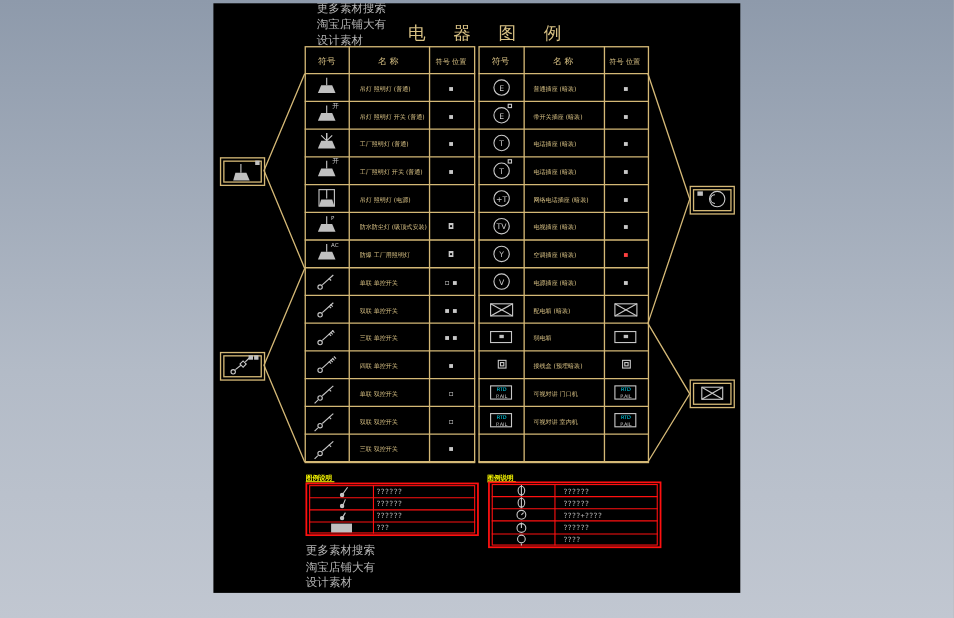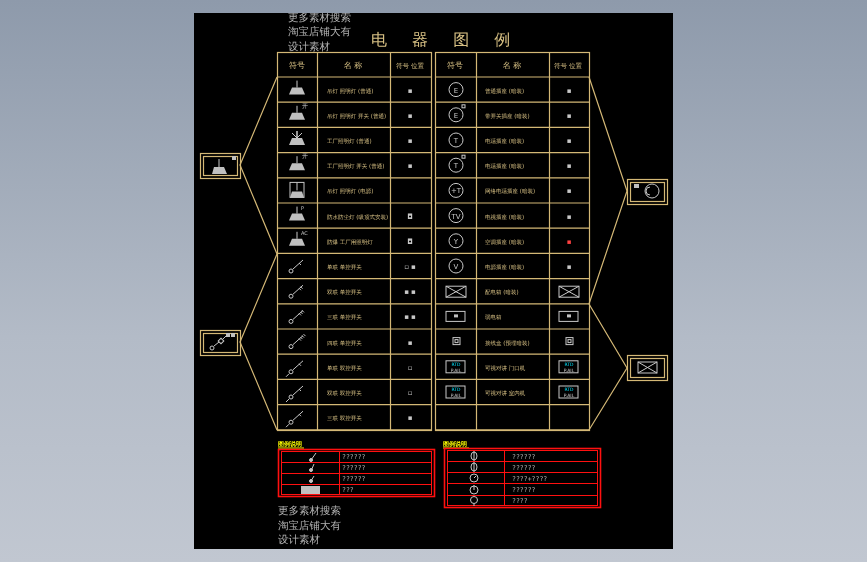--- a/index.html
+++ b/index.html
@@ -1,20 +1,20 @@
 <!DOCTYPE html>
 <html><head>
 <meta charset="utf-8">
 <style>
   html,body{margin:0;padding:0;}
   body{width:867px;height:562px;overflow:hidden;position:relative;
     background:linear-gradient(to bottom,#8e9aab 0%,#b3bbc7 60%,#c1c7d1 100%);
     font-family:"DejaVu Sans",sans-serif;}
   #viewport{position:absolute;left:0;top:0;width:867px;height:562px;}
-  #canvas{position:absolute;left:194px;top:13px;width:479px;height:536px;background:#000;}
+  #canvas{position:absolute;left:194px;top:3px;width:479px;height:536px;background:#000;}
   svg{position:absolute;left:0;top:0;}
   .txt-gold{fill:#d8c184;}
   .txt-grey{fill:#b4b4b4;}
   .txt-yellow{fill:#ffff00;}
   .line-gold{stroke:#d4b876;stroke-width:1.2;fill:none;}
   .line-red{stroke:#ff1010;stroke-width:1.6;fill:none;}
   .line-red-thin{stroke:#ff1010;stroke-width:1;fill:none;}
   .sym{stroke:#c8c8c8;stroke-width:1;fill:none;}
   .symfill{fill:#c0c0c0;}
 </style>

